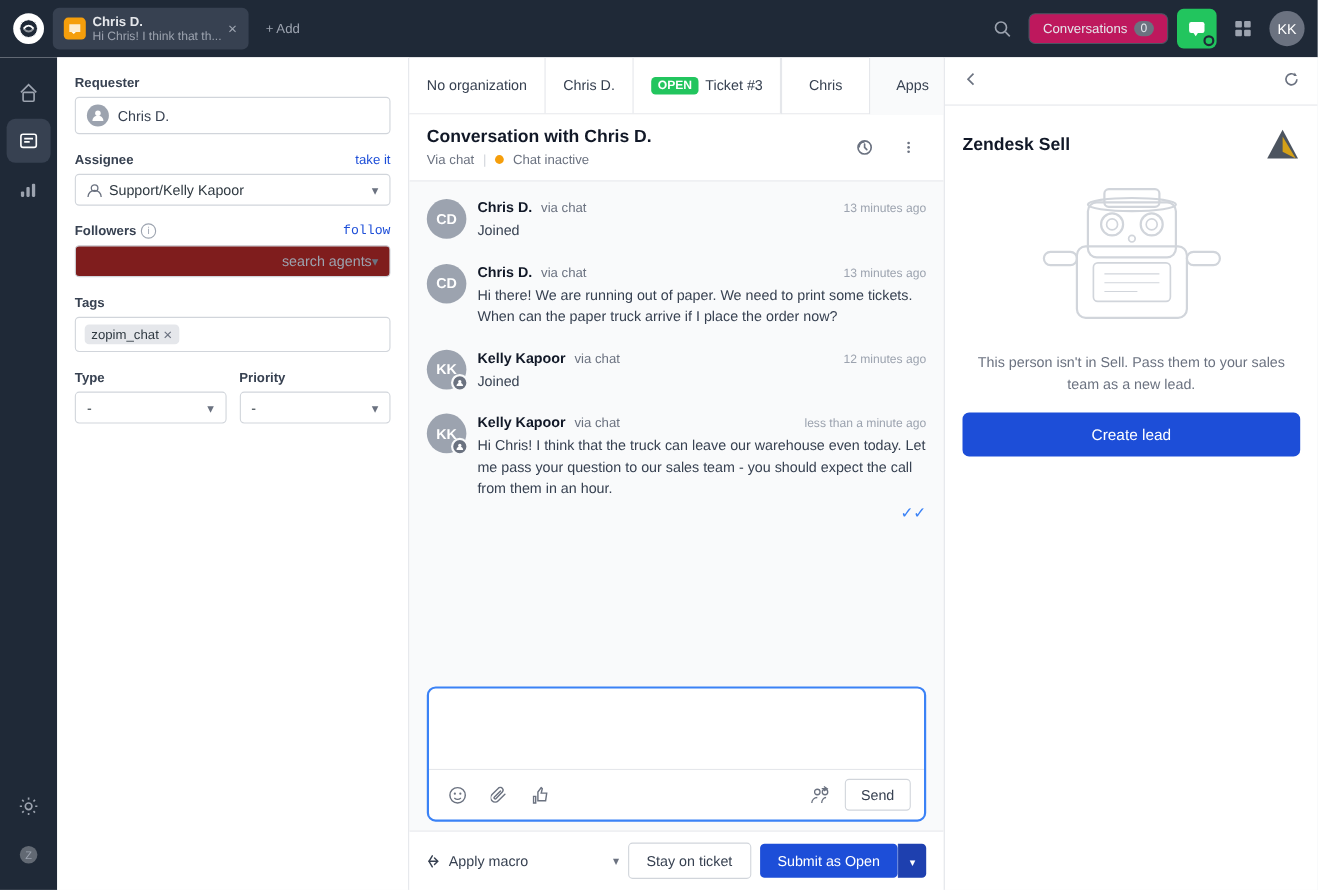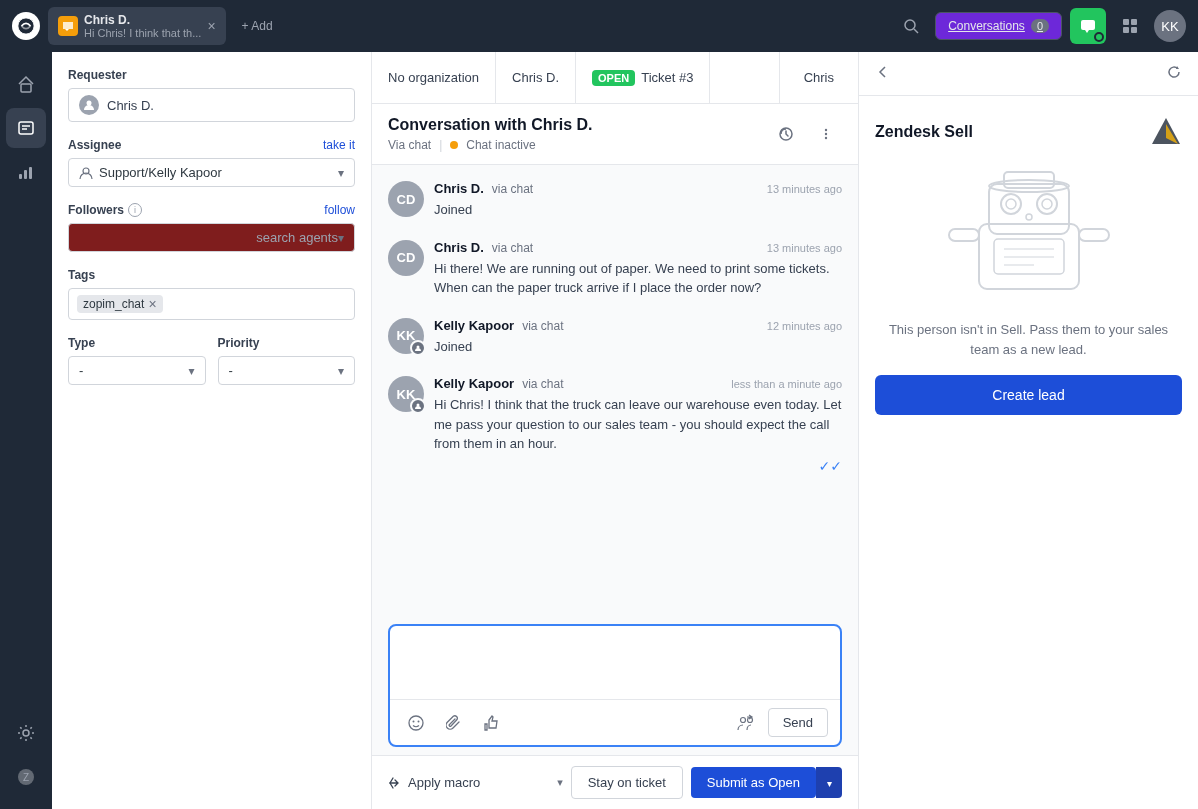--- a/index.html
+++ b/index.html
@@ -9,21 +9,21 @@
     .topbar { background: #1f2937; height: 52px; display: flex; align-items: center; padding: 0 12px; gap: 8px; flex-shrink: 0; }
     .topbar-logo { width: 28px; height: 28px; background: #fff; border-radius: 50%; display: flex; align-items: center; justify-content: center; flex-shrink: 0; }
     .topbar-logo svg { width: 18px; height: 18px; }
     .tab-item { display: flex; align-items: center; gap: 6px; background: #374151; border-radius: 6px; padding: 6px 10px; color: #e5e7eb; font-size: 12px; cursor: pointer; max-width: 200px; }
     .tab-item .tab-icon { width: 20px; height: 20px; background: #f59e0b; border-radius: 4px; flex-shrink: 0; display: flex; align-items: center; justify-content: center; }
     .tab-title { flex: 1; overflow: hidden; text-overflow: ellipsis; white-space: nowrap; }
     .tab-close { color: #9ca3af; cursor: pointer; font-size: 14px; flex-shrink: 0; }
     .tab-add { color: #9ca3af; padding: 4px 8px; cursor: pointer; display: flex; align-items: center; gap: 4px; font-size: 12px; }
     .topbar-spacer { flex: 1; }
     .topbar-actions { display: flex; align-items: center; gap: 8px; }
-    .conversations-btn { background: #6d28d9; border: 1px solid #4b5563; border-radius: 6px; color: #e5e7eb; padding: 6px 12px; font-size: 12px; cursor: pointer; display: flex; align-items: center; gap: 6px; text-decoration: underline; }
+    .conversations-btn { background: #be185d; border: 1px solid #4b5563; border-radius: 6px; color: #e5e7eb; padding: 6px 12px; font-size: 12px; cursor: pointer; display: flex; align-items: center; gap: 6px; }
     .badge { background: #6b7280; border-radius: 10px; padding: 1px 6px; font-size: 11px; }
     .topbar-icon-btn { width: 32px; height: 32px; border-radius: 50%; display: flex; align-items: center; justify-content: center; cursor: pointer; color: #9ca3af; position: relative; }
     .online-dot { width: 10px; height: 10px; background: #22c55e; border-radius: 50%; position: absolute; bottom: 2px; right: 2px; border: 2px solid #1f2937; }
     .avatar-circle { width: 32px; height: 32px; background: #6b7280; border-radius: 50%; display: flex; align-items: center; justify-content: center; color: #fff; font-size: 13px; cursor: pointer; }
 
     
     .main-layout { display: flex; flex: 1; overflow: hidden; }
 
     
     .nav-sidebar { width: 52px; background: #1f2937; display: flex; flex-direction: column; align-items: center; padding: 12px 0; gap: 4px; flex-shrink: 0; }
@@ -45,21 +45,21 @@
 
     
     .sidebar-form { padding: 16px; display: flex; flex-direction: column; gap: 16px; overflow-y: auto; flex: 1; }
     .form-label { font-size: 12px; font-weight: 600; color: #374151; margin-bottom: 6px; display: block; }
     .form-input { width: 100%; border: 1px solid #d1d5db; border-radius: 4px; padding: 6px 10px; font-size: 13px; display: flex; align-items: center; gap: 8px; background: #fff; color: #374151; }
     .requester-avatar { width: 20px; height: 20px; border-radius: 50%; background: #9ca3af; display: flex; align-items: center; justify-content: center; color: #fff; font-size: 10px; flex-shrink: 0; }
     .assignee-row { display: flex; justify-content: space-between; align-items: center; margin-bottom: 6px; }
     .take-it-link { color: #1d4ed8; font-size: 12px; cursor: pointer; }
     .select-input { width: 100%; border: 1px solid #d1d5db; border-radius: 4px; padding: 6px 10px; font-size: 13px; display: flex; align-items: center; justify-content: space-between; background: #fff; cursor: pointer; }
     .followers-row { display: flex; justify-content: space-between; align-items: center; margin-bottom: 6px; }
-    .follow-link { color: #1d4ed8; font-size: 12px; cursor: pointer; }
+    .follow-link { color: #1d4ed8; font-size: 12px; cursor: pointer; font-family: Liberation Mono, monospace; }
     .info-icon { width: 14px; height: 14px; border-radius: 50%; border: 1px solid #9ca3af; display: inline-flex; align-items: center; justify-content: center; font-size: 9px; color: #9ca3af; margin-left: 4px; cursor: pointer; }
     .search-agents-input { width: 100%; border: 1px solid #d1d5db; border-radius: 4px; padding: 6px 10px; font-size: 13px; display: flex; align-items: center; justify-content: flex-end; background: #7f1d1d; color: #9ca3af; cursor: pointer; }
     .tag-container { border: 1px solid #d1d5db; border-radius: 4px; padding: 6px 8px; display: flex; flex-wrap: wrap; gap: 4px; min-height: 32px; }
     .tag { background: #e5e7eb; border-radius: 4px; padding: 2px 6px; font-size: 12px; display: flex; align-items: center; gap: 4px; }
     .tag-remove { cursor: pointer; color: #6b7280; font-size: 14px; line-height: 1; }
     .type-priority-row { display: flex; gap: 12px; }
     .type-priority-row > div { flex: 1; }
     .small-select { width: 100%; border: 1px solid #d1d5db; border-radius: 4px; padding: 6px 10px; font-size: 13px; display: flex; align-items: center; justify-content: space-between; background: #fff; cursor: pointer; }
 
     
@@ -295,20 +295,21 @@
 
     <div class="breadcrumb-bar">
       <div class="breadcrumb-item">No organization</div>
       <div class="breadcrumb-item">Chris D.</div>
       <div class="breadcrumb-item open-badge">
         <span class="open-label">OPEN</span>
         <span>Ticket #3</span>
       </div>
       <div class="user-apps-tabs">
         <div class="user-apps-tab">Chris</div>
+        <div class="user-apps-tab active">Apps</div>
       </div>
     </div>
 
     <div class="chat-area">
 
       <div class="chat-header">
         <div class="chat-header-left">
           <div class="chat-title">Conversation with Chris D.</div>
           <div class="chat-subtitle">
             <span>Via chat</span>

